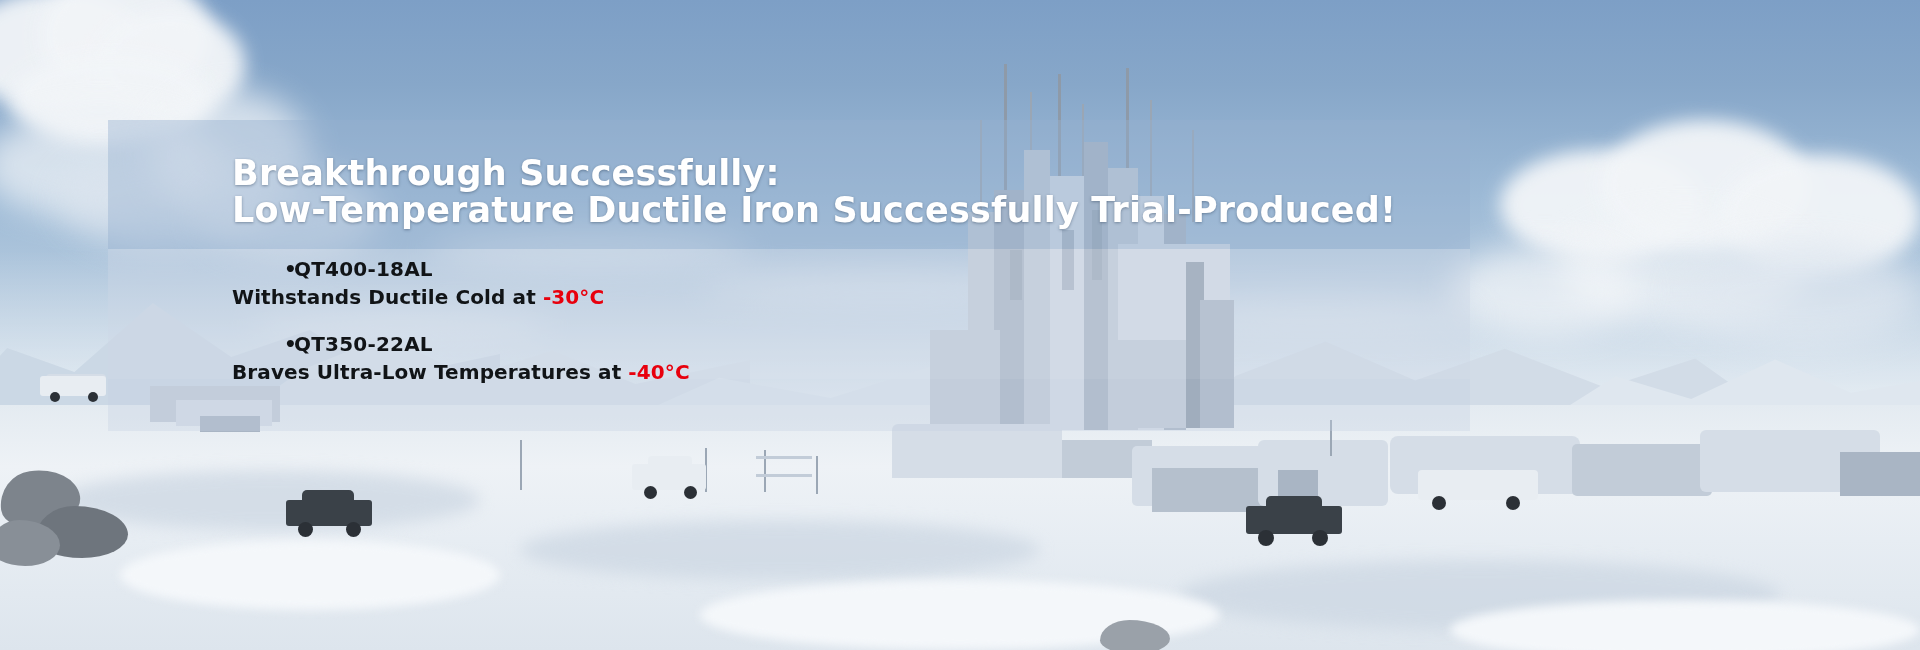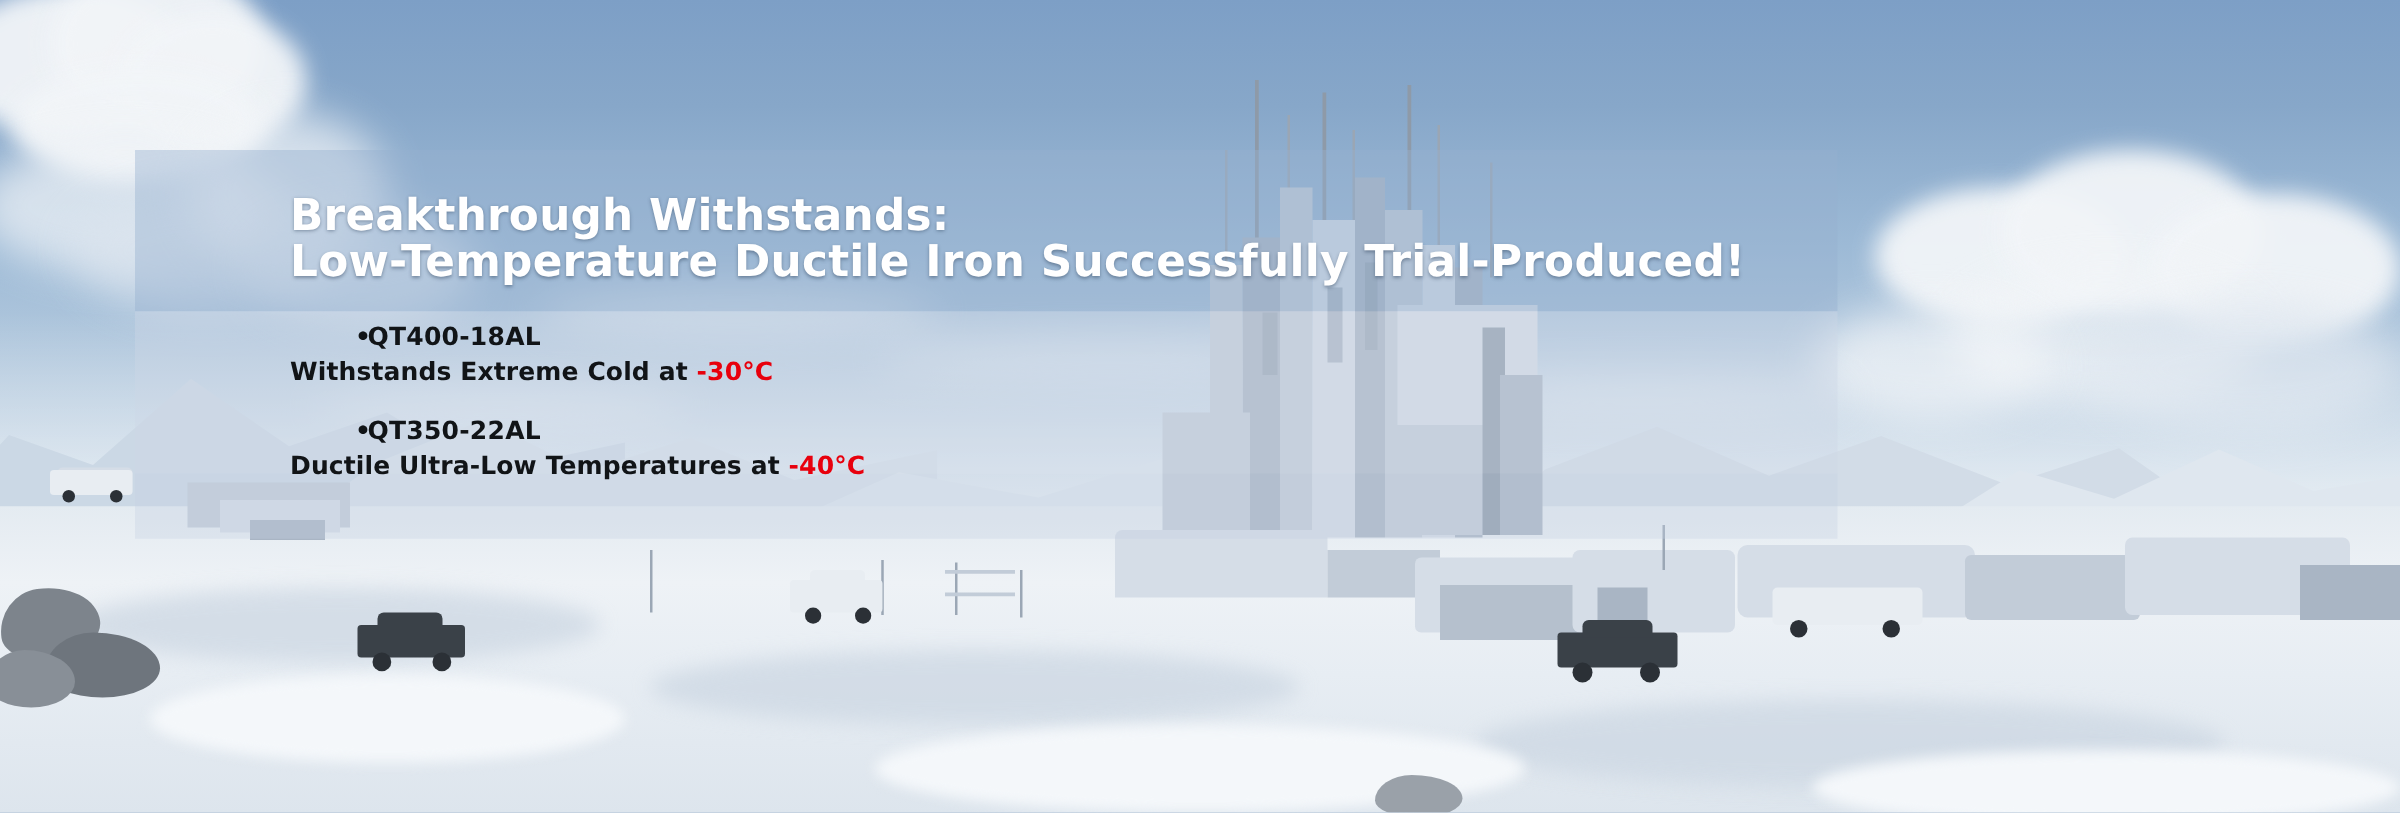--- a/index.html
+++ b/index.html
@@ -188,41 +188,41 @@
 
   <div class="vhl" style="left:1418px;top:470px;width:120px;height:30px;border-radius:4px;"></div>
   <div class="wheel" style="left:1432px;top:496px;width:14px;height:14px;"></div>
   <div class="wheel" style="left:1506px;top:496px;width:14px;height:14px;"></div>
 
   <div class="panel-head"></div>
   <div class="panel-body"></div>
   <div class="panel-foot"></div>
 
   <div class="headline">
-    <span class="l1">Breakthrough Withstands:</span>
+    <span class="l1">Breakthrough Successfully:</span>
     <span class="l2">Low-Temperature Ductile Iron Successfully Trial-Produced!</span>
   </div>
 
   <div class="bullets">
 
     <div class="bgroup">
       <div class="brow">
         <span class="bdot">•</span>
         <span class="bname">QT400-18AL</span>
       </div>
       <div class="bdesc">
-        <span>Withstands Extreme Cold at </span><span class="temp">-30°C</span>
+        <span>Withstands Ductile Cold at </span><span class="temp">-30°C</span>
       </div>
     </div>
 
     <div class="bgroup">
       <div class="brow">
         <span class="bdot">•</span>
         <span class="bname">QT350-22AL</span>
       </div>
       <div class="bdesc">
-        <span>Ductile Ultra-Low Temperatures at </span><span class="temp">-40°C</span>
+        <span>Braves Ultra-Low Temperatures at </span><span class="temp">-40°C</span>
       </div>
     </div>
 
   </div>
 
 </div>
 
 </body></html>

